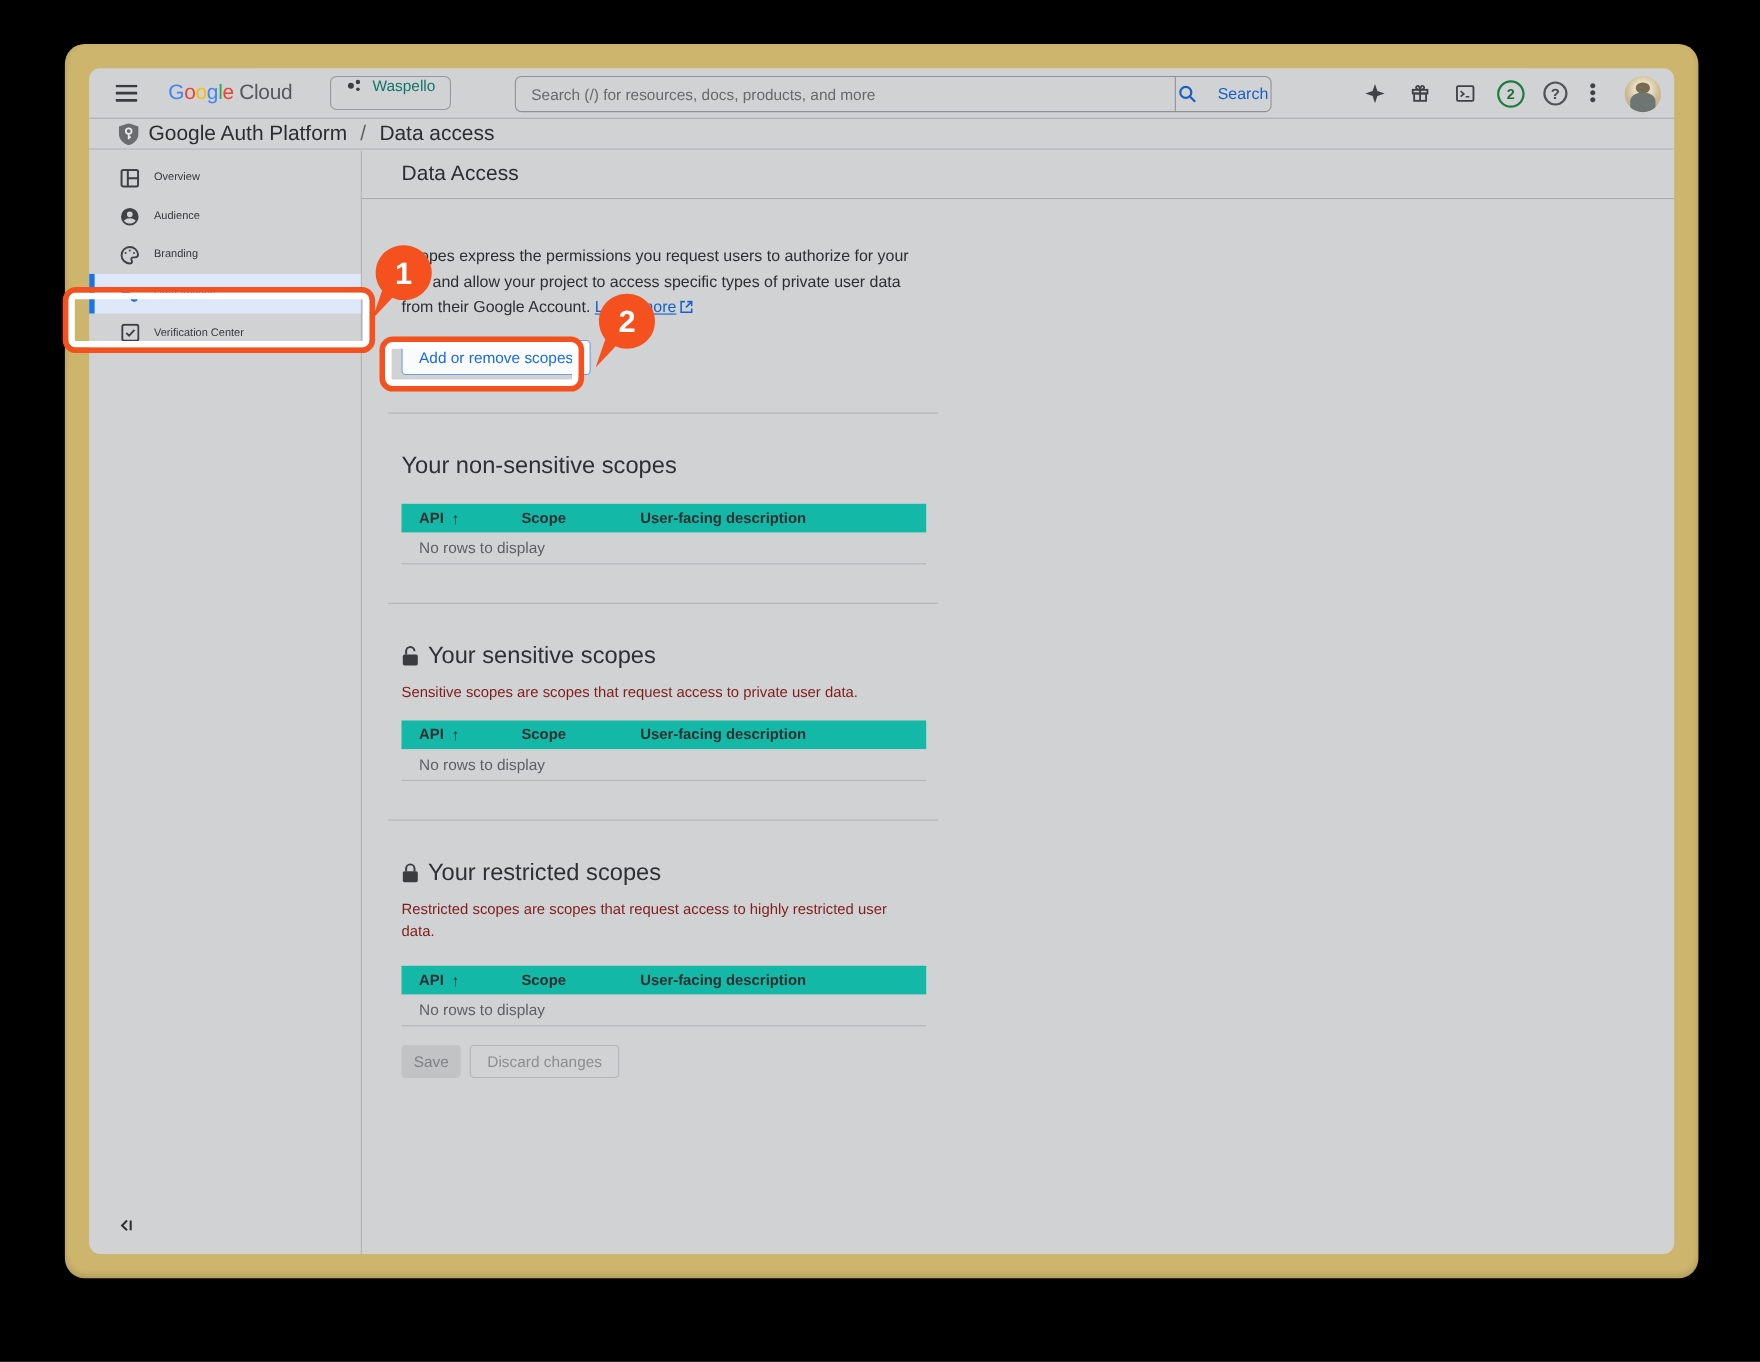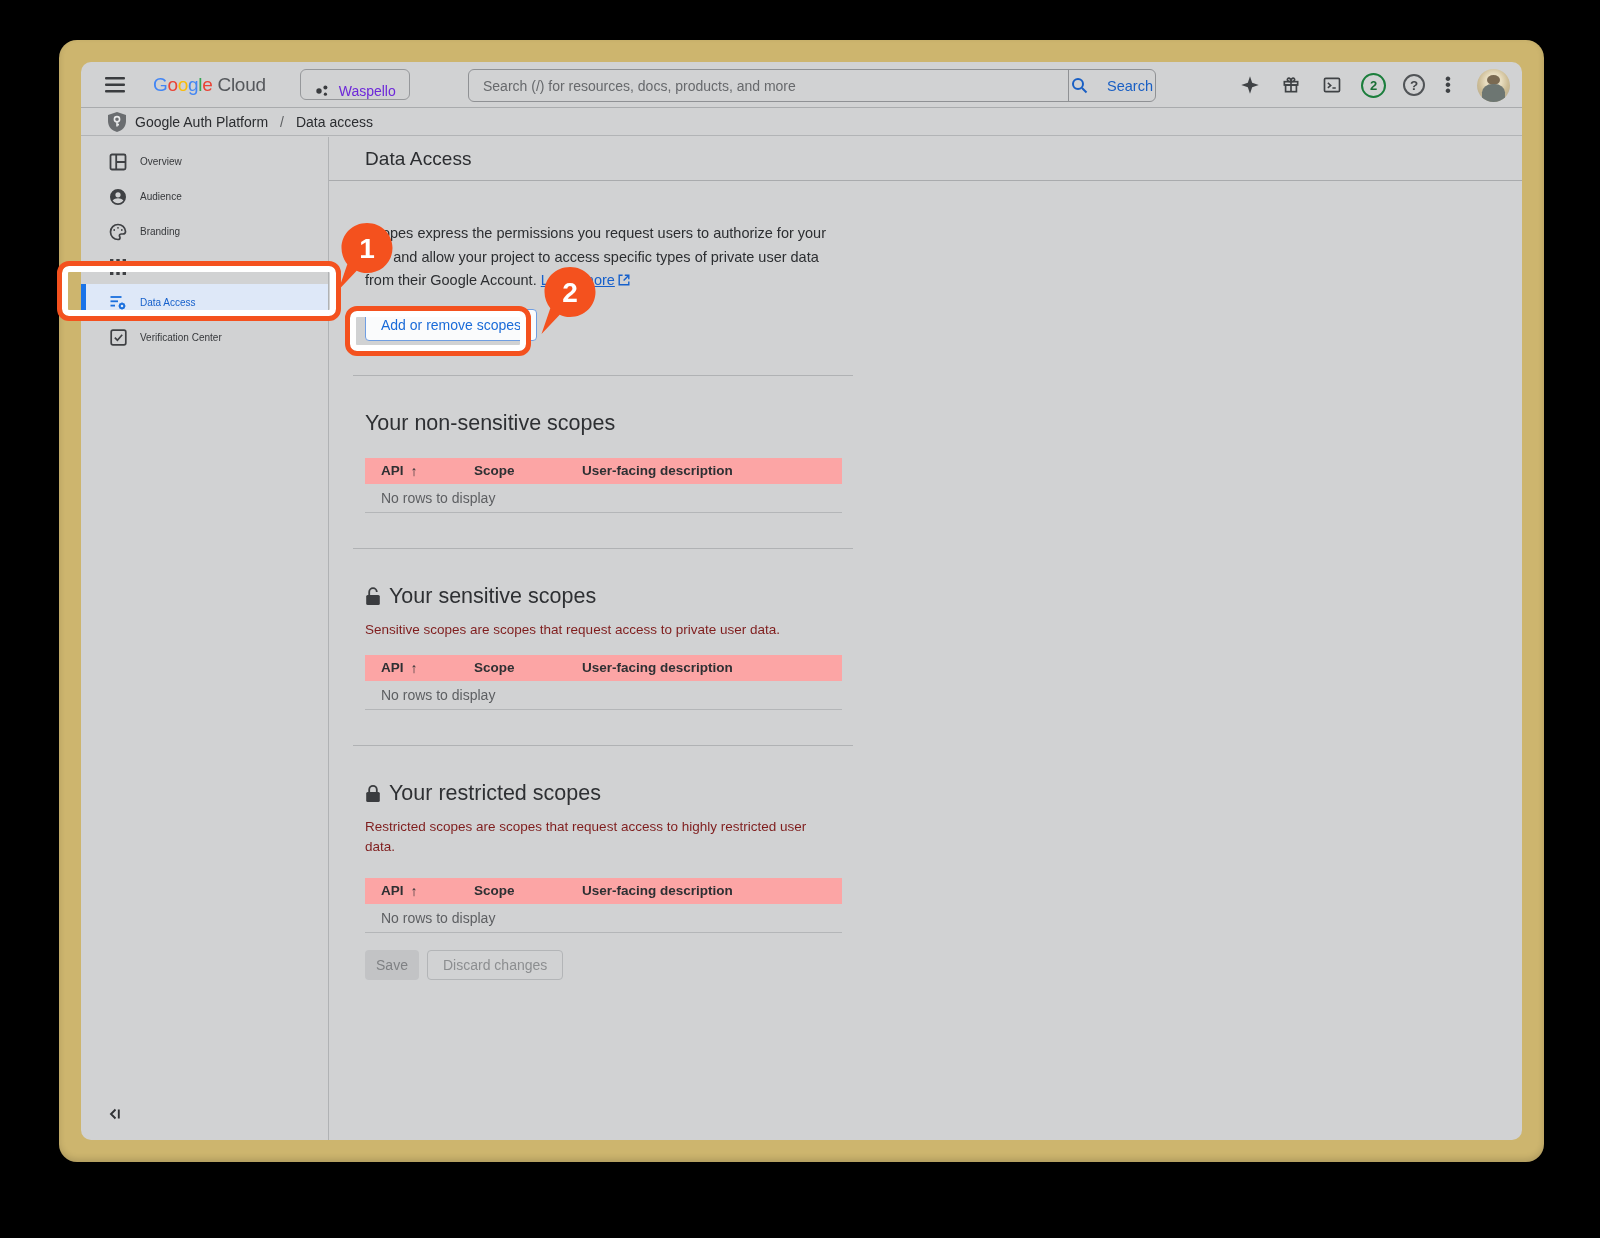--- a/index.html
+++ b/index.html
@@ -27,22 +27,22 @@
   .topbar {
     position:relative; height:46px; display:flex; align-items:center;
     border-bottom:1px solid #a9abad; padding:0 12px 0 16px;
   }
   .menu-btn { width:24px; height:24px; margin-left:6px; display:flex; align-items:center; justify-content:center; cursor:pointer; }
   .logo { display:flex; align-items:baseline; margin-left:26px; font-size:19px; font-weight:500; letter-spacing:-0.3px; }
   .logo .cloud { color:#55585c; margin-left:5px; font-weight:400; }
   .lg0,.lg3 { color:#4285f4; } .lg1,.lg5 { color:#ea4335; } .lg2 { color:#fbbc05; } .lg4 { color:#34a853; }
   .project-btn {
     margin-left:34px; height:31px; border:1px solid #96989b; border-radius:6px;
-    display:flex; align-items:flex-end; gap:9px; padding:0 13px; cursor:pointer;
-    font-size:14px; color:#6d28d9;
+    display:flex; align-items:flex-start; gap:9px; padding:0 13px; cursor:pointer;
+    font-size:14px; color:#0f766e;
   }
   .searchbar {
     position:absolute; left:387px; top:7px; width:688px; height:33px;
     border:1px solid #8f9194; border-radius:6px; display:flex; align-items:stretch;
   }
   .search-input {
     flex:1; background:transparent; border:none; outline:none;
     font-family:"Liberation Sans",sans-serif; font-size:14px; color:#3c3e41;
     padding:0 14px;
   }
@@ -66,21 +66,21 @@
     width:33px; height:33px; border-radius:50%; margin-left:6px; cursor:pointer;
     background:radial-gradient(circle at 50% 38%, #e8ddc0 0 30%, #cdbd96 55%, #a9a08a 100%);
     position:relative; overflow:hidden;
   }
   .avatar::before { content:""; position:absolute; left:10px; top:6px; width:13px; height:10px; border-radius:50%; background:#7a6a52; }
   .avatar::after  { content:""; position:absolute; left:5px;  top:15px; width:23px; height:18px; border-radius:46% 46% 0 0; background:#6d7672; }
 
   
   .breadcrumb {
     height:28px; display:flex; align-items:center; gap:9px;
-    padding-left:27px; border-bottom:1px solid #b2b4b6; font-size:14px; color:#2b2d30;
+    padding-left:27px; border-bottom:1px solid #b2b4b6; font-size:19px; color:#2b2d30;
   }
   .crumb-sep { color:#5f6164; margin:0 3px; }
 
   
   .content { position:absolute; top:75px; left:0; right:0; bottom:0; display:flex; }
   .sidebar { width:248px; border-right:1px solid #b0b2b4; position:relative; padding-top:7px; }
   .nav-item {
     height:35px; display:flex; align-items:center; gap:13px; padding-left:28px;
     font-size:10px; color:#36383b; cursor:pointer; position:relative;
   }
@@ -108,21 +108,21 @@
   .divider { height:1px; background:#b0b2b4; width:500px; margin-left:-12px; }
   .div-a { margin-top:34px; } .div-b { margin-top:35px; } .div-c { margin-top:35px; }
 
   .sec-title { margin-top:35px; font-size:21.5px; font-weight:400; color:#2e3033; display:flex; align-items:center; gap:8px; }
   .sec-title .lock { color:#3a3c3f; display:flex; }
   .sec-desc { margin-top:11px; font-size:13.5px; line-height:20px; color:#7f1d1d; width:455px; }
 
   .tbl { width:477px; margin-top:22px; }
   .tbl.m2 { margin-top:15px; } .tbl.m3 { margin-top:21px; }
   .tbl-head {
-    height:26px; background:#fca5a5; display:grid; grid-template-columns:93px 108px 1fr;
+    height:26px; background:#14b8a6; display:grid; grid-template-columns:93px 108px 1fr;
     align-items:center; padding-left:16px; font-size:13.5px; font-weight:700; color:#2e3033;
   }
   .th-api { display:flex; align-items:center; gap:7px; }
   .sort { font-weight:700; font-size:14px; }
   .tbl-empty {
     height:29px; display:flex; align-items:center; padding-left:16px;
     font-size:14px; color:#5d5f62; border-bottom:1px solid #b4b6b8;
   }
 
   .actions { margin-top:17px; display:flex; gap:8px; }
@@ -262,38 +262,20 @@
           <span class="nicon">
             <svg width="18" height="18" viewBox="0 0 18 18" fill="none" stroke="currentColor" stroke-width="1.7">
                 <path d="M9 1.5 a7.5 7.5 0 1 0 0 15 c1.4 0 2-.9 2-1.8 0-.8-.6-1.2-.6-2 0-1 .8-1.7 1.8-1.7 h1.6 c1.5 0 2.7-1.2 2.7-2.6 A7.5 7.5 0 0 0 9 1.5 Z"></path>
                 <circle cx="5.2" cy="7" r="0.9" fill="currentColor" stroke="none"></circle>
                 <circle cx="9" cy="4.8" r="0.9" fill="currentColor" stroke="none"></circle>
                 <circle cx="12.8" cy="7" r="0.9" fill="currentColor" stroke="none"></circle>
               </svg>
           </span>
           <span>Branding</span>
         </div>
-        <div class="nav-item">
-          <span class="nicon">
-            <svg width="16" height="16" viewBox="0 0 16 16" fill="currentColor">
-                <g>
-                  <rect x="0" y="0" width="3.4" height="3.4"></rect>
-                  <rect x="6.3" y="0" width="3.4" height="3.4"></rect>
-                  <rect x="12.6" y="0" width="3.4" height="3.4"></rect>
-                  <rect x="0" y="6.3" width="3.4" height="3.4"></rect>
-                  <rect x="6.3" y="6.3" width="3.4" height="3.4"></rect>
-                  <rect x="12.6" y="6.3" width="3.4" height="3.4"></rect>
-                  <rect x="0" y="12.6" width="3.4" height="3.4"></rect>
-                  <rect x="6.3" y="12.6" width="3.4" height="3.4"></rect>
-                  <rect x="12.6" y="12.6" width="3.4" height="3.4"></rect>
-                </g>
-              </svg>
-          </span>
-          <span>Clients</span>
-        </div>
         <div class="nav-item selected">
           <span class="nicon">
             <svg width="18" height="18" viewBox="0 0 18 18" fill="none" stroke="currentColor" stroke-width="1.8">
                 <line x1="1.5" y1="4" x2="12.5" y2="4"></line>
                 <line x1="1.5" y1="8.3" x2="9" y2="8.3"></line>
                 <line x1="1.5" y1="12.6" x2="6" y2="12.6"></line>
                 <g>
                   <circle cx="13" cy="13" r="2.2"></circle>
                   <line x1="13" y1="9.6" x2="13" y2="10.8" stroke-width="1.6"></line>
                   <line x1="13" y1="15.2" x2="13" y2="16.4" stroke-width="1.6"></line>

